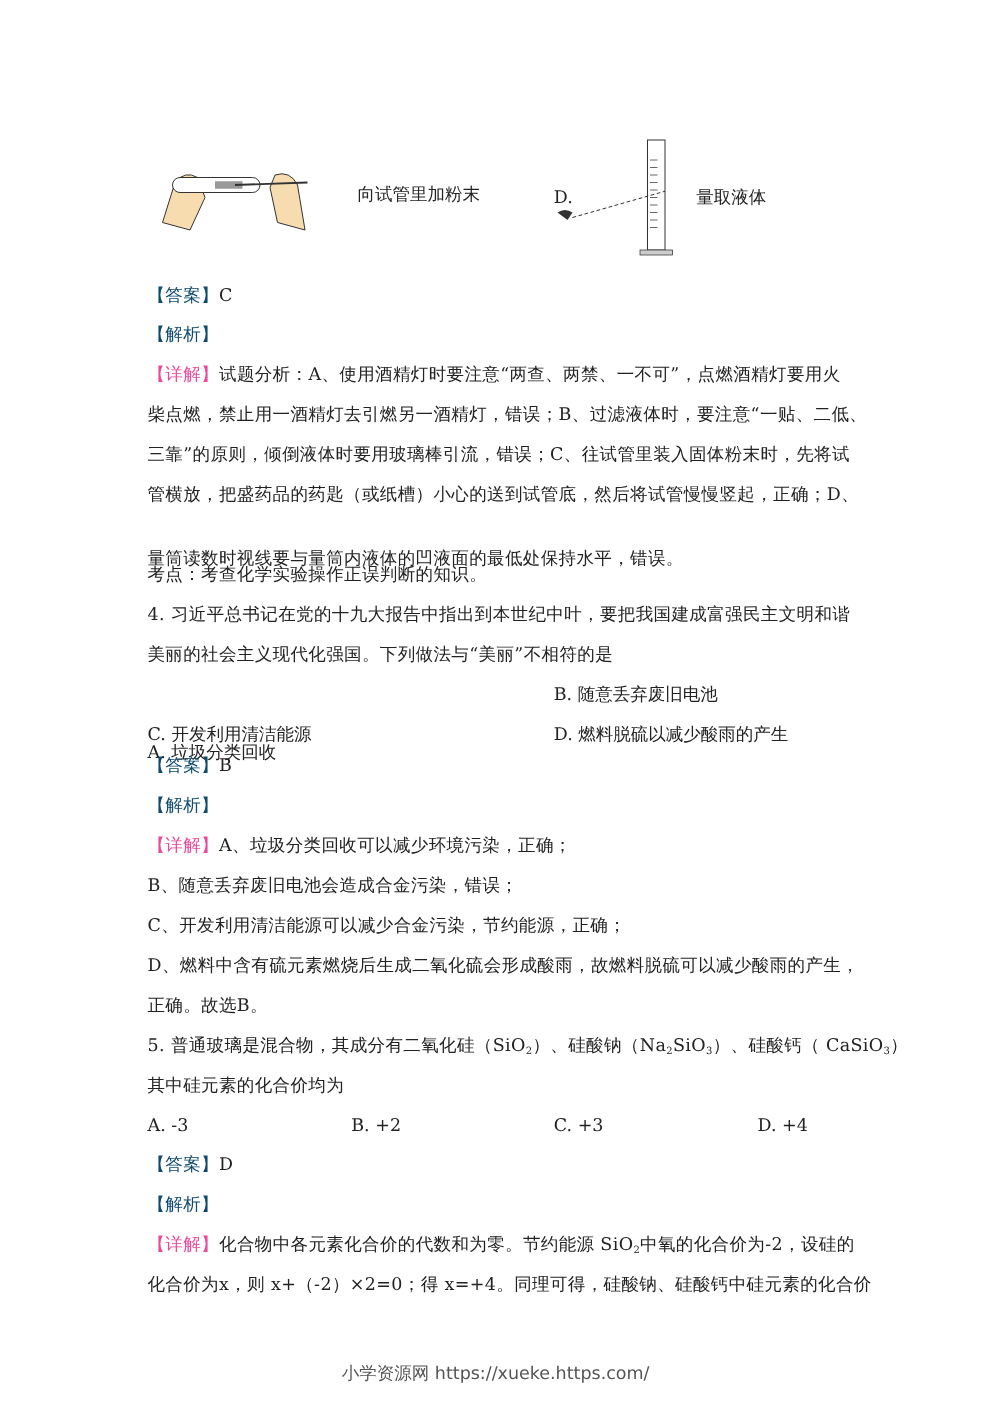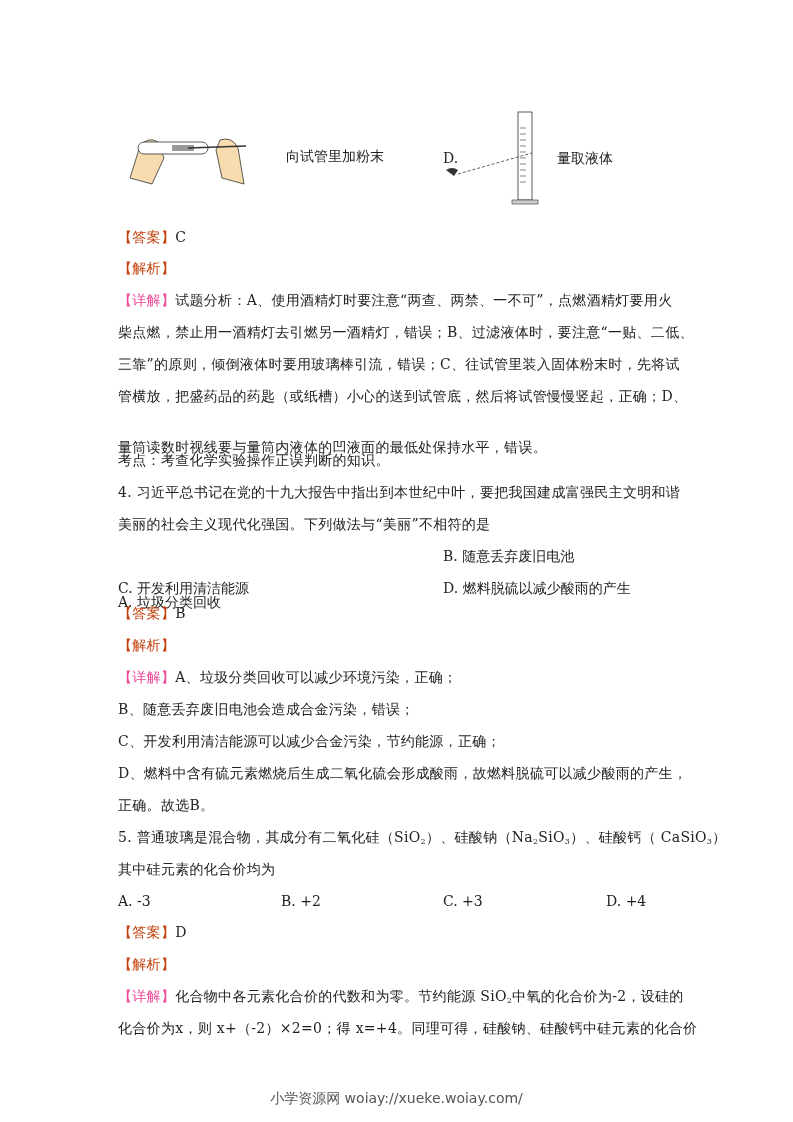--- a/index.html
+++ b/index.html
@@ -1,20 +1,20 @@
 <!DOCTYPE html>
 <html><head>
 <meta charset="utf-8">
 <style>
   html, body { margin:0; padding:0; background:#ffffff; }
   body { width:793px; height:1122px; position:relative; overflow:hidden;
          font-family:"DejaVu Serif", "Liberation Serif", serif; color:#222; }
   .page { position:absolute; left:0; top:0; width:793px; height:1122px; }
   .line { position:absolute; left:118px; font-size:14px; line-height:20px; white-space:nowrap; letter-spacing:0.3px; }
-  .tag { color:#c2410c; }
+  .tag { color:#0c4a6e; }
   .tag-b { color:#ec4899; }
   .opt { position:absolute; font-size:14px; line-height:20px; white-space:nowrap; }
   sub { font-size:8px; vertical-align:-2px; }
   .fig1 { position:absolute; left:128px; top:128px; width:120px; height:60px; }
   .fig2 { position:absolute; left:440px; top:108px; width:120px; height:100px; }
   .footer { position:absolute; left:0; width:793px; top:1090px; text-align:center;
             font-family:"DejaVu Sans", "Liberation Sans", sans-serif; font-size:14px; color:#555; }
 </style>
 </head>
 <body>
@@ -100,14 +100,14 @@
     <span class="tag">【答案】</span><span>D</span>
   </div>
   <div class="line" style="top:954px;">
     <span class="tag">【解析】</span>
   </div>
   <div class="line" style="top:986px;">
     <span class="tag-b">【详解】</span><span>化合物中各元素化合价的代数和为零。节约能源 SiO</span><sub>2</sub><span>中氧的化合价为-2，设硅的</span>
   </div>
   <div class="line" style="top:1018px;">化合价为x，则 x+（-2）×2=0；得 x=+4。同理可得，硅酸钠、硅酸钙中硅元素的化合价</div>
 
-  <div class="footer">小学资源网 woiay://xueke.woiay.com/</div>
+  <div class="footer">小学资源网 https://xueke.https.com/</div>
 </div>
 
 </body></html>

